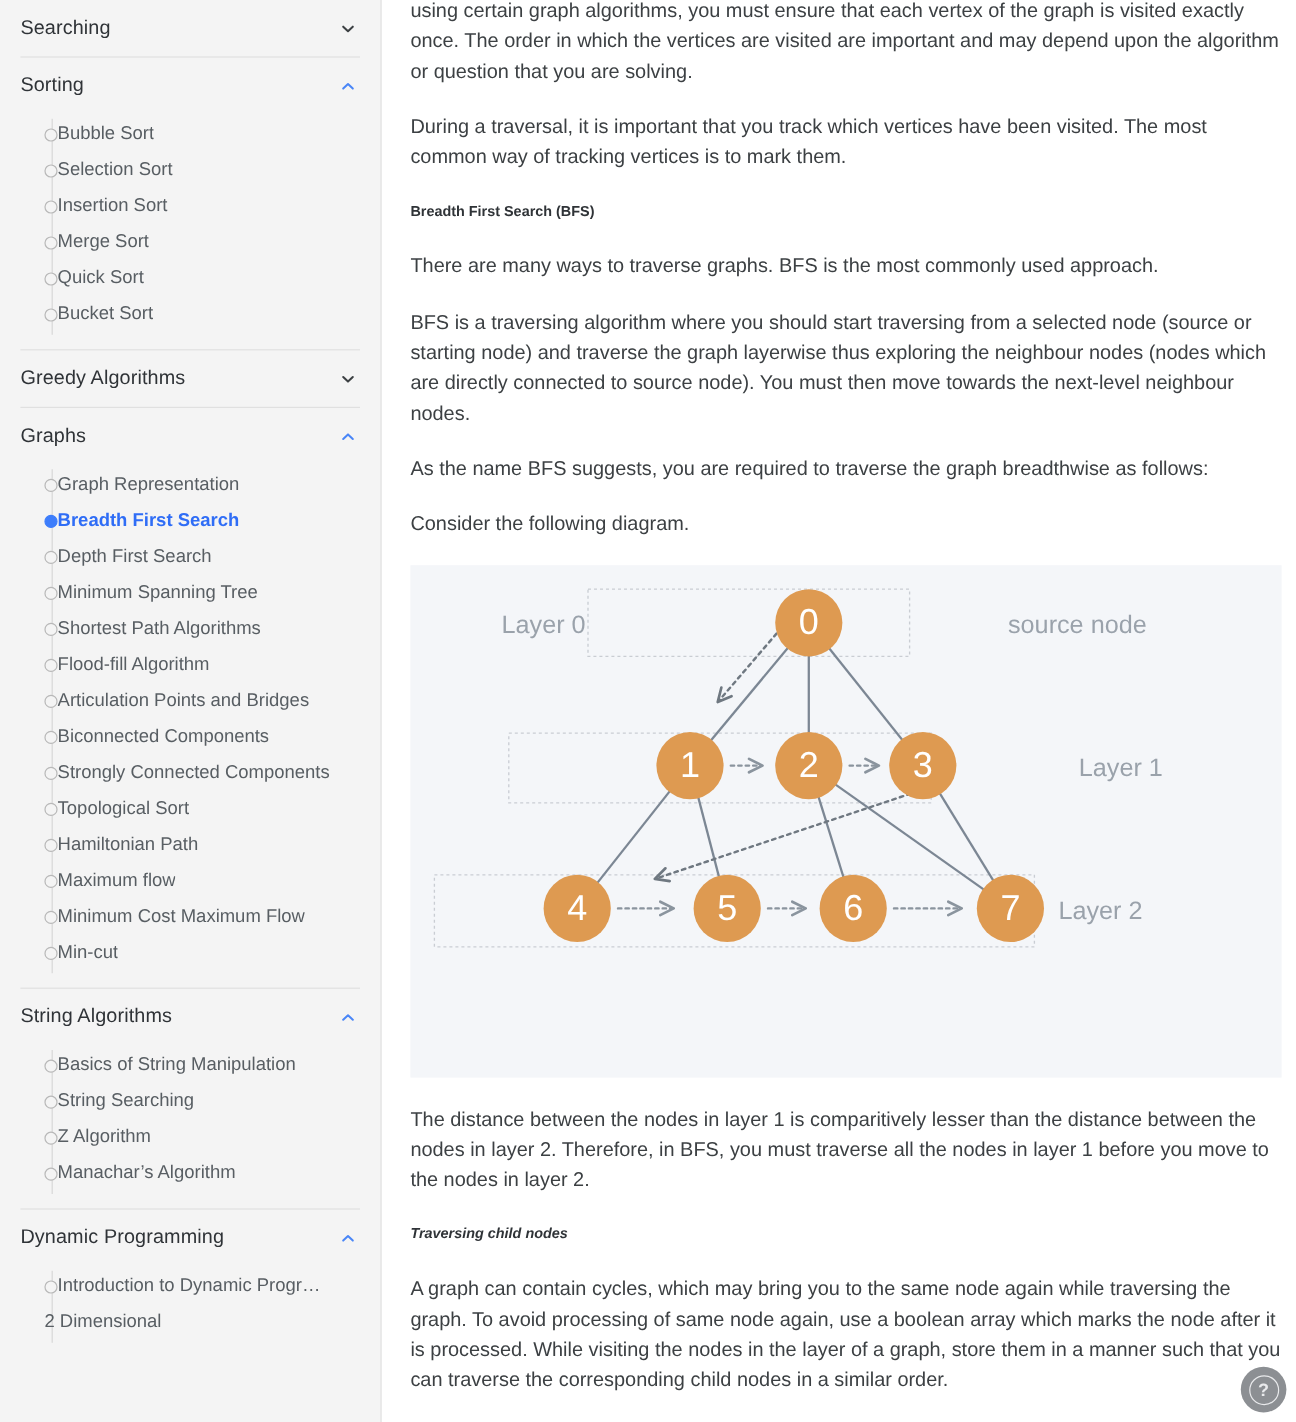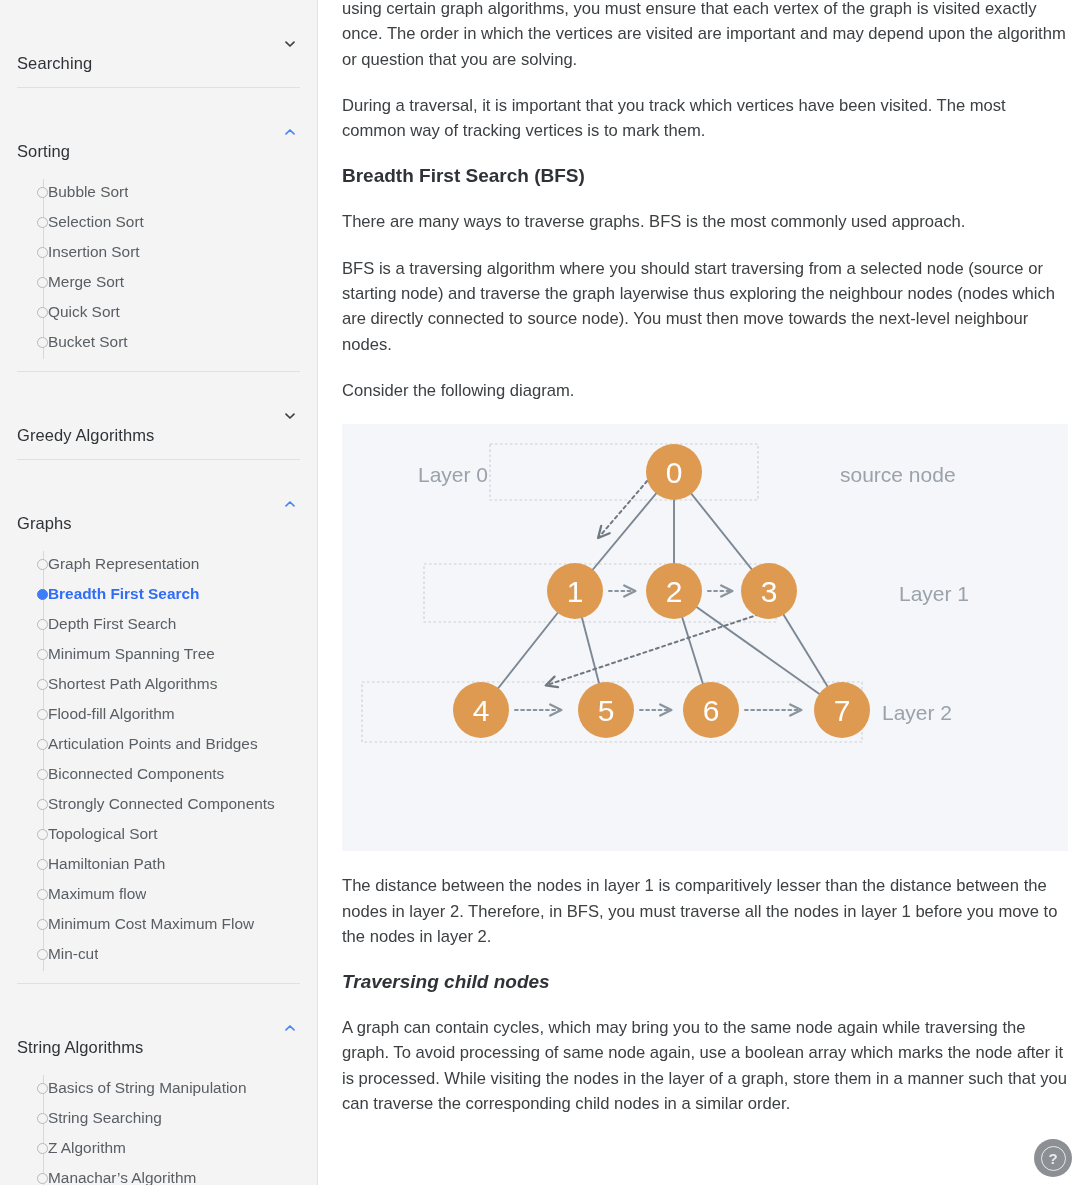--- a/index.html
+++ b/index.html
@@ -19,21 +19,21 @@
     overflow: hidden;
     padding: 0 0 0 0;
   }
   .sb-section { padding: 0 16px; }
   .sb-head {
     display: flex; align-items: center; justify-content: space-between;
     padding: 14px 4px 14px 1px;
     cursor: pointer;
   }
   .sb-head-title {
-    font-size: 16.5px; color: #2f3337; font-weight: 400; letter-spacing: .1px; margin-top: 40px;
+    font-size: 16.5px; color: #2f3337; font-weight: 400; letter-spacing: .1px;
   }
   .chev { width: 14px; height: 14px; position: relative; flex: none; }
   .chev svg { display: block; }
   .sb-divider { height: 1px; background: #e0e0e0; margin: 0 17px; }
 
   .sb-items { position: relative; padding: 2px 0 14px 0; }
   .sb-items:before {
     content: ""; position: absolute; left: 27px; top: 4px; bottom: 12px;
     width: 1px; background: #d8d8d8;
   }
@@ -58,21 +58,21 @@
     padding: 0 16px 0 24px;
     position: relative;
   }
   .main-inner { width: 726px; padding-top: 0; }
   p.para {
     font-size: 16.6px; line-height: 25.3px; color: #3c4043;
     margin: 0 0 21px 0;
   }
   p.para.first { margin-top: -4px; }
   h4.sub {
-    font-size: 19px; line-height: 24px; color: #2f3337;
+    font-size: 12px; line-height: 24px; color: #2f3337;
     font-weight: bold; margin: 0 0 21px 0;
   }
   h4.sub.italic { font-style: italic; }
   ol.steps { margin: 0 0 21px 0; padding-left: 56px; }
   ol.steps li {
     font-size: 16.6px; line-height: 25.3px; color: #3c4043;
     margin-bottom: 1px;
   }
 
   
@@ -289,20 +289,21 @@
   </aside>
 
   <main class="main">
     <div class="main-inner">
 
       <p class="para first">using certain graph algorithms, you must ensure that each vertex of the graph is visited exactly once. The order in which the vertices are visited are important and may depend upon the algorithm or question that you are solving.</p>
       <p class="para">During a traversal, it is important that you track which vertices have been visited. The most common way of tracking vertices is to mark them.</p>
       <h4 class="sub">Breadth First Search (BFS)</h4>
       <p class="para">There are many ways to traverse graphs. BFS is the most commonly used approach.</p>
       <p class="para">BFS is a traversing algorithm where you should start traversing from a selected node (source or starting node) and traverse the graph layerwise thus exploring the neighbour nodes (nodes which are directly connected to source node). You must then move towards the next-level neighbour nodes.</p>
+      <p class="para">As the name BFS suggests, you are required to traverse the graph breadthwise as follows:</p>
 
 
       <p class="para">Consider the following diagram.</p>
 
       <figure class="figure">
         <svg viewBox="0 0 726 427" xmlns="http://www.w3.org/2000/svg">
           <defs>
             <marker id="ah" viewBox="0 0 10 10" refX="8" refY="5" markerWidth="7" markerHeight="7" orient="auto-start-reverse">
               <path d="M1 1 L9 5 L1 9" fill="none" stroke="#8a949e" stroke-width="1.6" stroke-linecap="round" stroke-linejoin="round"></path>
             </marker>

